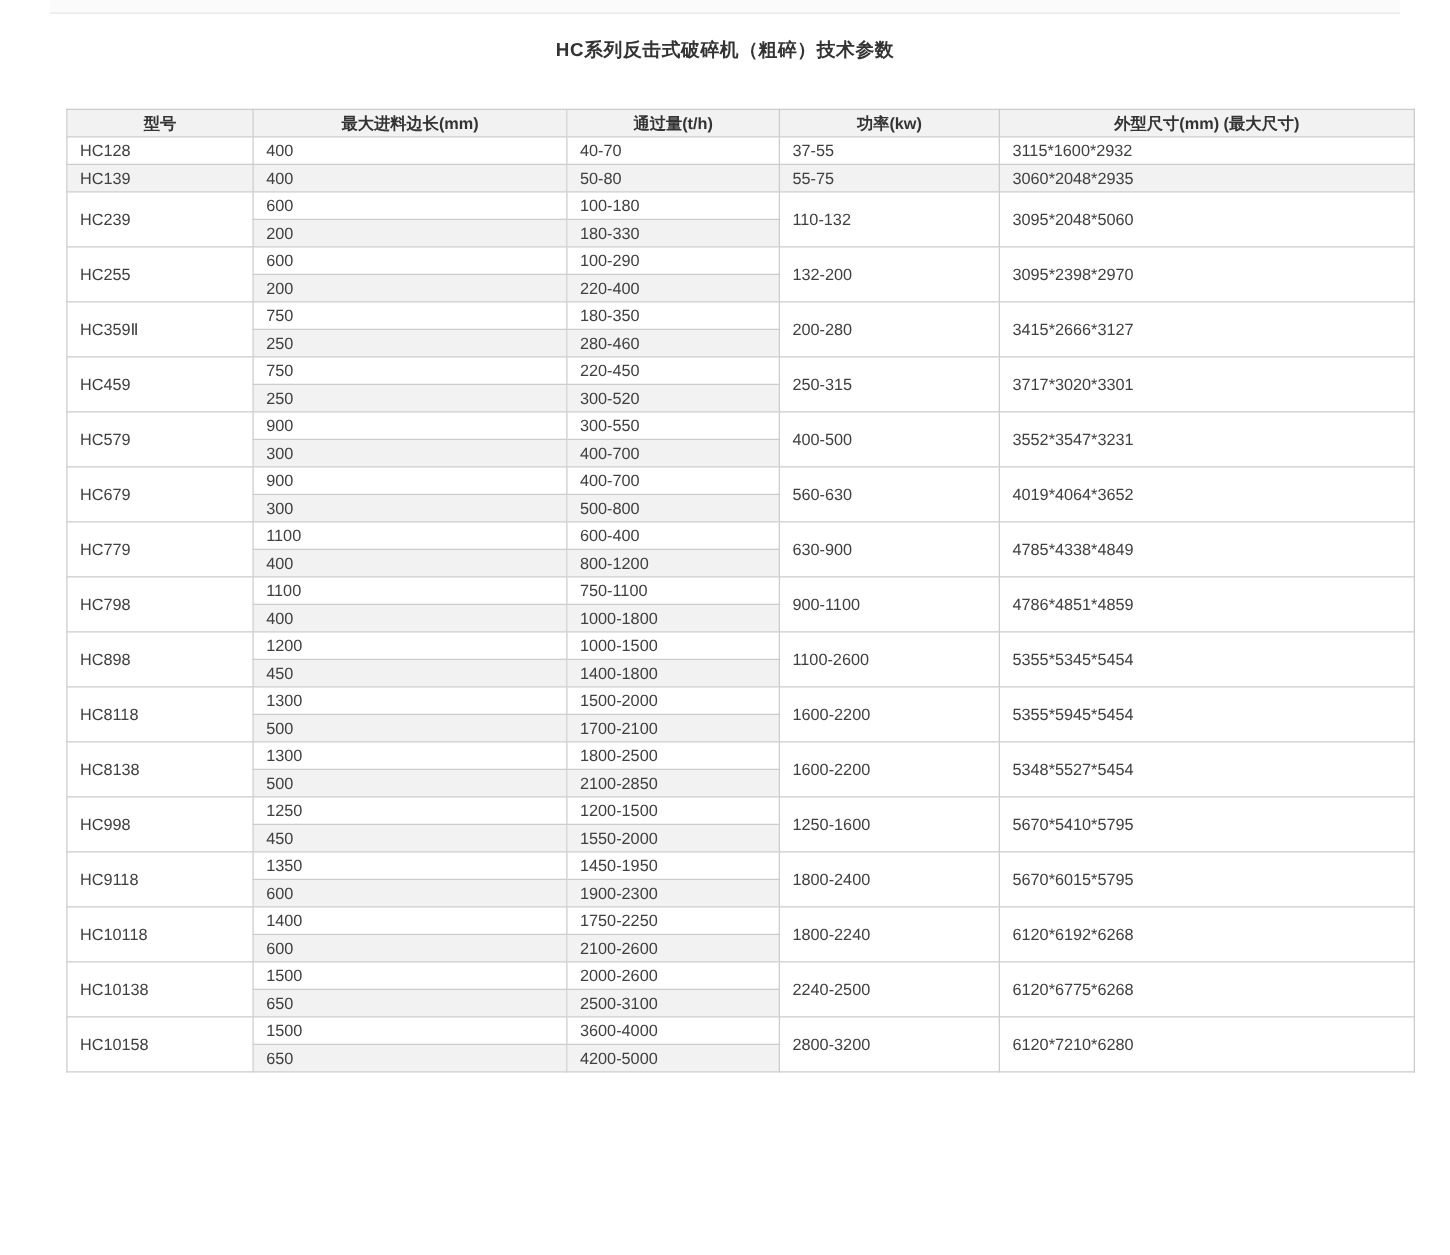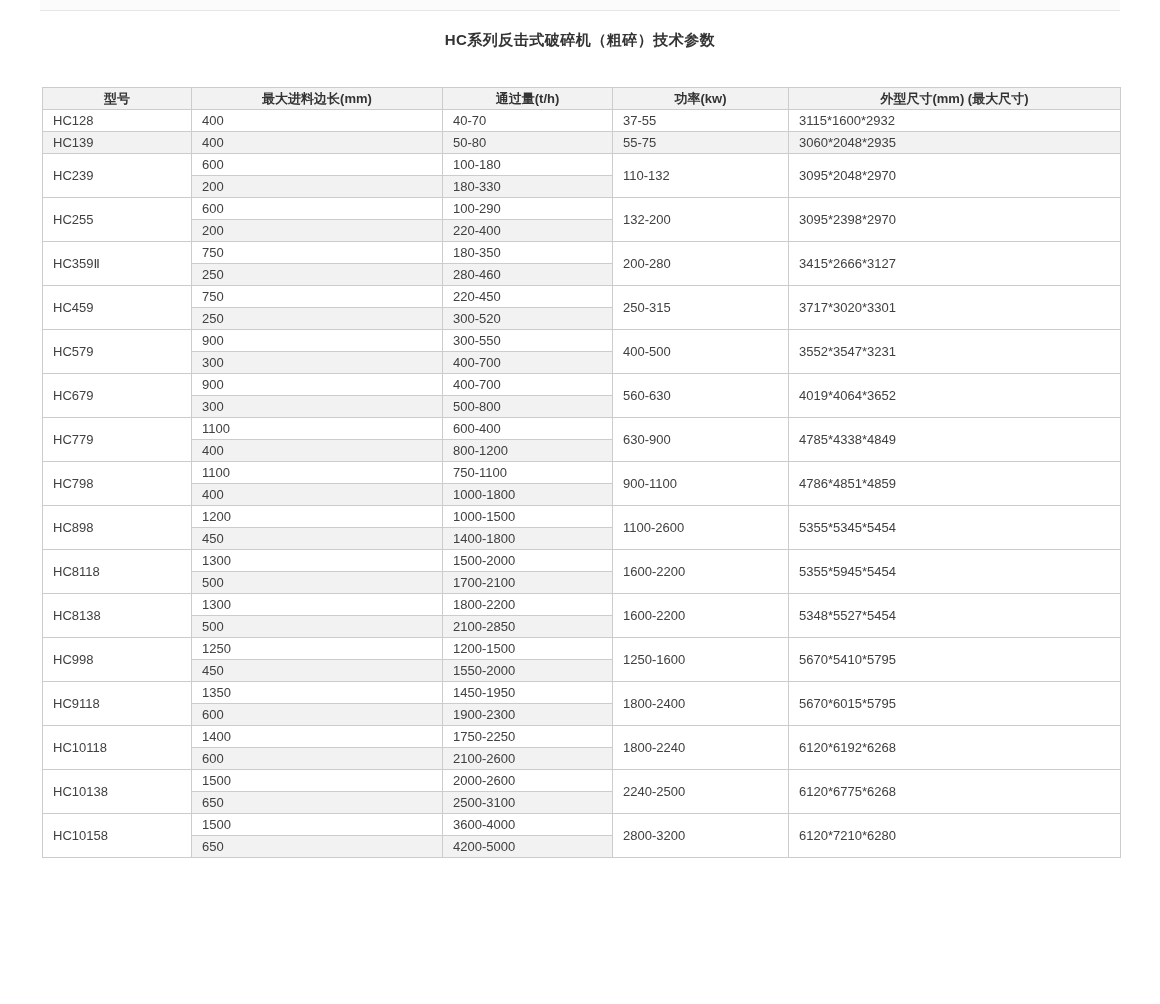--- a/index.html
+++ b/index.html
@@ -36,20 +36,21 @@
     color: var(--title-color);
     letter-spacing: 0.5px;
   }
 
   .table-wrap { margin: 37px 40px 0 42px; }
 
   table.spec-table {
     border-collapse: collapse;
     table-layout: fixed;
     width: 1078px;
+    margin-left: 11px;
   }
   .spec-table th, .spec-table td {
     border: 1px solid var(--border);
     font-size: 13px;
     color: var(--text);
     height: 22px;
     line-height: 16px;
     padding: 0 10px;
     text-align: left;
     vertical-align: middle;
@@ -103,21 +104,21 @@
           <td class="shaded">400</td>
           <td class="shaded">50-80</td>
           <td class="shaded">55-75</td>
           <td class="shaded">3060*2048*2935</td>
         </tr>
         <tr>
           <td rowspan="2">HC239</td>
           <td>600</td>
           <td>100-180</td>
           <td rowspan="2">110-132</td>
-          <td rowspan="2">3095*2048*2970</td>
+          <td rowspan="2">3095*2048*5060</td>
         </tr>
         <tr>
           <td class="shaded">200</td>
           <td class="shaded">180-330</td>
         </tr>
         <tr>
           <td rowspan="2">HC255</td>
           <td>600</td>
           <td>100-290</td>
           <td rowspan="2">132-200</td>
@@ -211,21 +212,21 @@
           <td rowspan="2">1600-2200</td>
           <td rowspan="2">5355*5945*5454</td>
         </tr>
         <tr>
           <td class="shaded">500</td>
           <td class="shaded">1700-2100</td>
         </tr>
         <tr>
           <td rowspan="2">HC8138</td>
           <td>1300</td>
-          <td>1800-2200</td>
+          <td>1800-2500</td>
           <td rowspan="2">1600-2200</td>
           <td rowspan="2">5348*5527*5454</td>
         </tr>
         <tr>
           <td class="shaded">500</td>
           <td class="shaded">2100-2850</td>
         </tr>
         <tr>
           <td rowspan="2">HC998</td>
           <td>1250</td>

